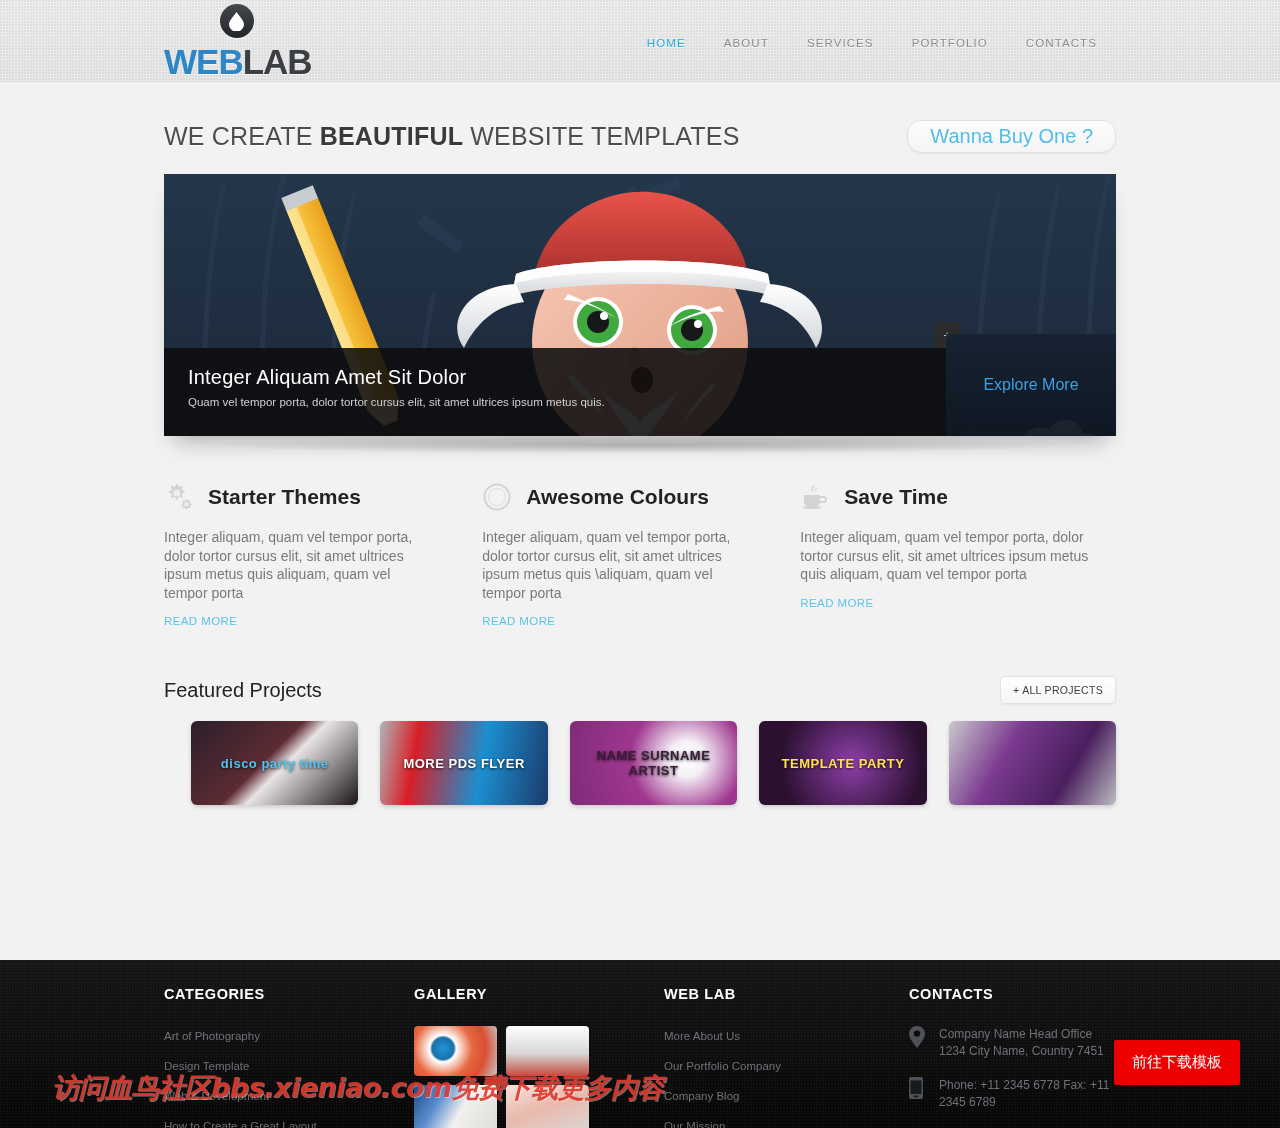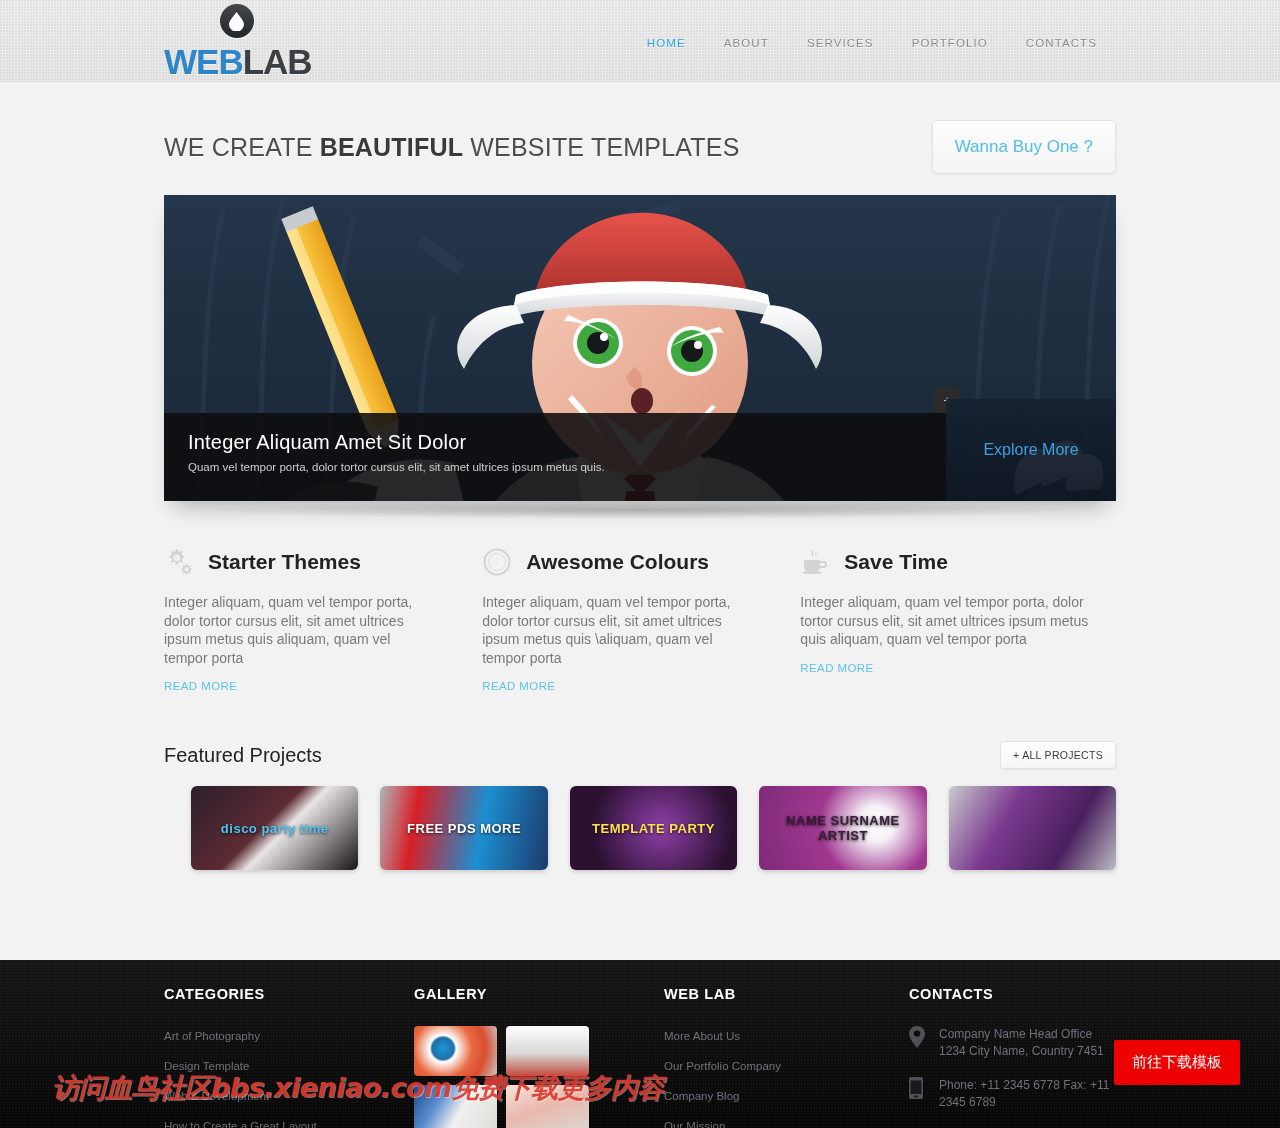--- a/index.html
+++ b/index.html
@@ -56,32 +56,32 @@
     display: flex; align-items: center; justify-content: space-between;
   }
   .headline {
     font-size: 25px; color: #4d4d4d; letter-spacing: 0.2px;
     text-shadow: 0 1px 0 rgba(255,255,255,0.9);
   }
   .headline b { color: #3a3a3a; font-weight: bold; }
   .buy-btn {
     background: linear-gradient(#fdfdfd,#f4f4f4);
     border: 1px solid #e0e0e0;
-    border-radius: 5px;
-    padding: 16px 22px;
-    font-size: 17px;
+    border-radius: 14px;
+    padding: 4px 22px;
+    font-size: 20px;
     color: #52bde8;
     cursor: pointer;
     box-shadow: 0 1px 2px rgba(0,0,0,0.05), inset 0 1px 0 #fff;
   }
 
   
   .slider-wrap { width: 952px; margin: 21px auto 0; position: relative; }
   .slider {
-    position: relative; width: 952px; height: 306px;
+    position: relative; width: 952px; height: 262px;
     overflow: hidden; background: #1b2735;
     box-shadow: 0 14px 22px -10px rgba(0,0,0,0.30);
   }
   .slide-art { position: absolute; inset: 0; }
 
   .slider-caption {
     position: absolute; left: 0; bottom: 0; width: 782px; height: 88px;
     background: rgba(12,12,14,0.88);
     padding: 18px 0 0 24px;
     color: #fff;
@@ -408,27 +408,27 @@
   <div class="projects">
     <div class="projects-head">
       <h3>Featured Projects</h3>
       <button class="all-projects">+ ALL PROJECTS</button>
     </div>
     <div class="thumbs">
       <div class="thumb t1">
           <span class="lbl">disco party time</span>
         </div>
       <div class="thumb t2">
-          <span class="lbl">FREE PDS MORE</span>
+          <span class="lbl">MORE PDS FLYER</span>
+        </div>
+      <div class="thumb t4">
+          <span class="lbl">NAME SURNAME ARTIST</span>
         </div>
       <div class="thumb t3">
           <span class="lbl">TEMPLATE PARTY</span>
-        </div>
-      <div class="thumb t4">
-          <span class="lbl">NAME SURNAME ARTIST</span>
         </div>
       <div class="thumb t5">
           <span class="lbl"></span>
         </div>
     </div>
   </div>
 
   <div class="footer">
     <div class="footer-inner">
 

